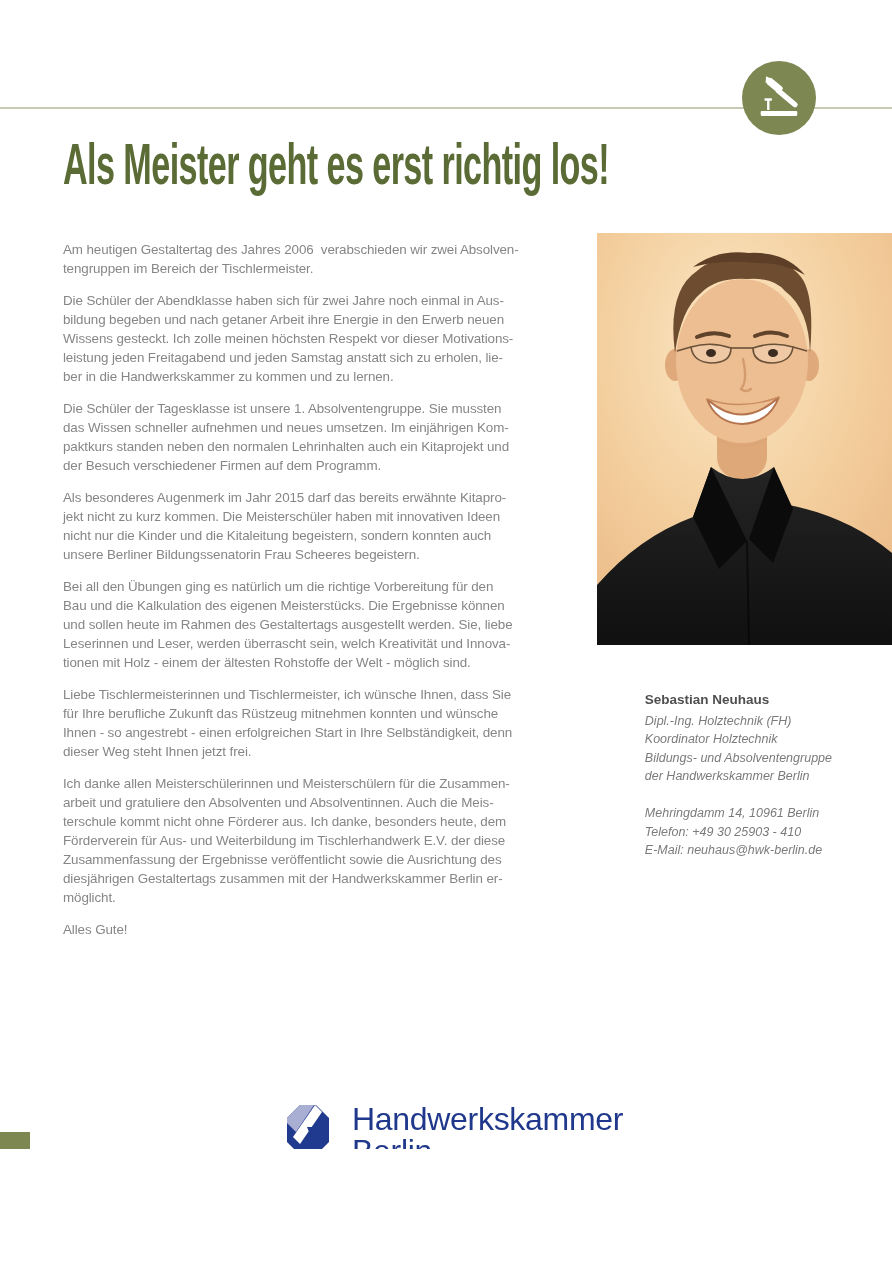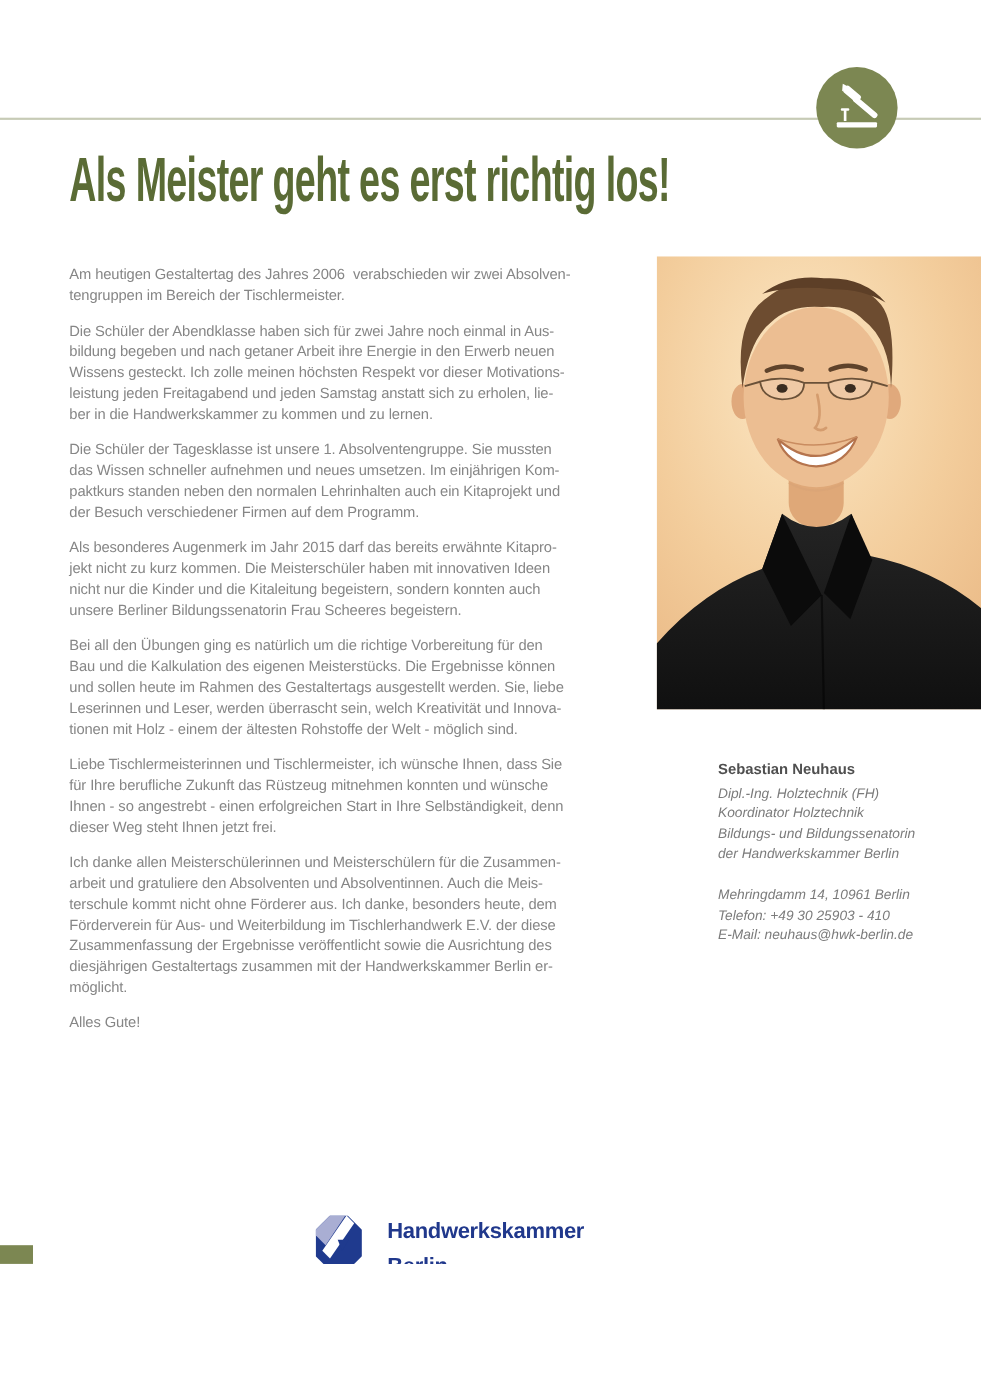--- a/index.html
+++ b/index.html
@@ -42,21 +42,21 @@
   }
   .contact .name {
     font-style:normal; font-weight:700; font-size:13.5px; color:#4f4f4f; margin-bottom:2px;
   }
   .contact .addr { margin-top:18px; }
 
   
   .logo { position:absolute; left:287px; top:1103px; display:flex; align-items:flex-start; }
   .logo .mark { width:42px; height:50px; margin-top:2px; }
   .logo .words {
-    margin-left:23px; font-weight:700; font-size:20px; line-height:32px;
+    margin-left:23px; font-weight:400; font-size:32px; line-height:32px;
     letter-spacing:-0.3px; color:var(--logoblue,#20388c);
   }
 
   
   .corner-tab { position:absolute; left:0; bottom:0; width:30px; height:17px; background:var(--badge,#7c8752); }
 </style>
 </head>
 <body>
 
 <div class="page" style="--title: #5a6b35; --rule: #c7cbb6; --badge: #7c8752; --bodytext: #868686; --logoblue: #20388c;">
@@ -162,21 +162,21 @@
       <path d="M114 234 L150 308 L122 336 L96 284 Z" fill="#0b0b0b"></path>
       <path d="M177 234 L152 306 L176 330 L196 276 Z" fill="#0b0b0b"></path>
       <path d="M150 308 L152 412" stroke="#000000" stroke-width="2" opacity="0.5"></path>
     </svg>
   </div>
 
   <div class="contact">
     <div class="name">Sebastian Neuhaus</div>
     <div>Dipl.-Ing. Holztechnik (FH)</div>
     <div>Koordinator Holztechnik</div>
-    <div>Bildungs- und Bildungssenatorin</div>
+    <div>Bildungs- und Absolventengruppe</div>
     <div>der Handwerkskammer Berlin</div>
     <div class="addr">
       <div>Mehringdamm 14, 10961 Berlin</div>
       <div>Telefon: +49 30 25903 - 410</div>
       <div>E-Mail: neuhaus@hwk-berlin.de</div>
     </div>
   </div>
 
   <div class="logo">
     <svg class="mark" viewBox="0 0 42 50" aria-hidden="true">

